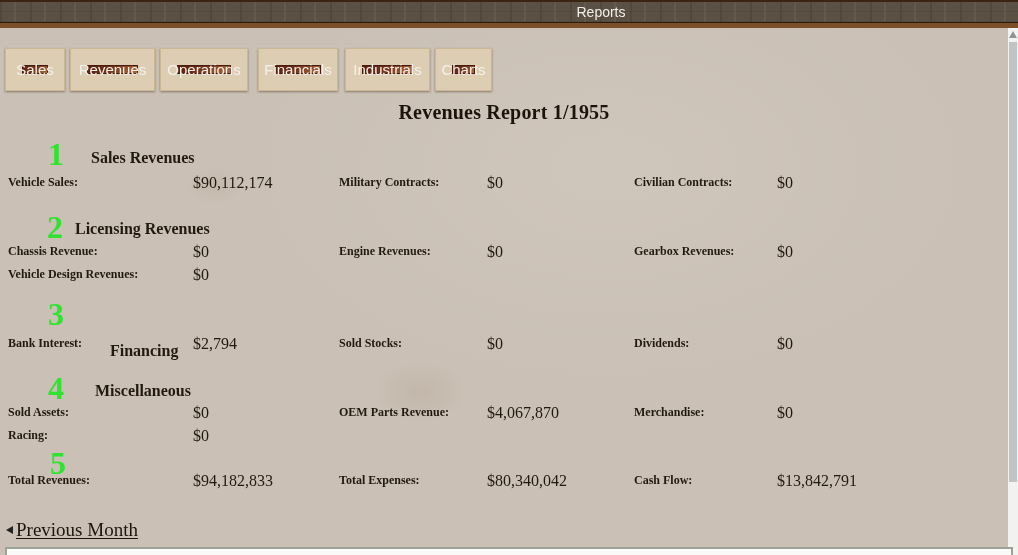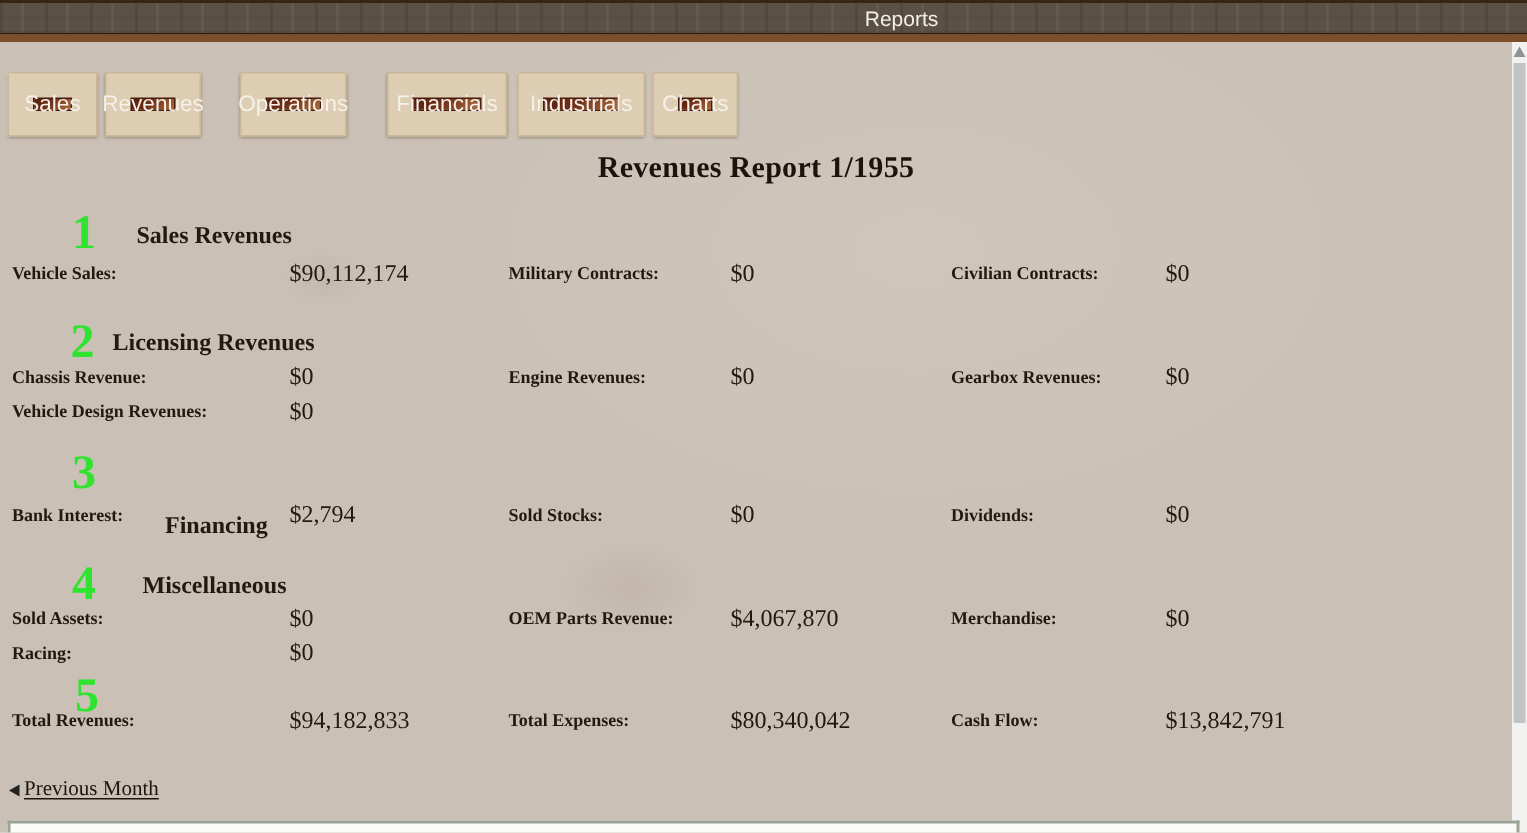--- a/index.html
+++ b/index.html
@@ -79,21 +79,21 @@
     position:absolute;left:6px;top:519px;
     display:flex;align-items:center;gap:3px;cursor:pointer;
   }
   .prev-arrow{
     width:0;height:0;
     border-top:4px solid transparent;
     border-bottom:4px solid transparent;
     border-right:7px solid #222;
   }
   .prev-text{
-    font-size:14px;color:#1d150d;text-decoration:underline;
+    font-size:19px;color:#1d150d;text-decoration:underline;
     text-underline-offset:2px;white-space:nowrap;
   }
 
   
   .scrollbar{
     position:absolute;left:1008px;top:28px;width:10px;height:527px;
     background:#f2f2f0;
   }
   .scroll-up{
     position:absolute;left:1px;top:3px;
@@ -122,24 +122,24 @@
 
 <div class="screen">
 
   <div class="titlebar"></div>
   <div class="titlebar-strip"></div>
   <div class="titlebar-title">Reports</div>
 
   <div class="tab" style="left:5px;width:60px;">
     <div class="tab-inner">Sales</div>
   </div>
-  <div class="tab" style="left:70px;width:64px;">
+  <div class="tab" style="left:70px;width:85px;">
     <div class="tab-inner">Revenues</div>
   </div>
-  <div class="tab" style="left:160px;width:71px;">
+  <div class="tab" style="left:160px;width:88px;">
     <div class="tab-inner">Operations</div>
   </div>
   <div class="tab" style="left:258px;width:80px;text-align:center;">
     <div class="tab-inner">Financials</div>
   </div>
   <div class="tab" style="left:345px;width:85px;">
     <div class="tab-inner">Industrials</div>
   </div>
   <div class="tab" style="left:435px;width:57px;">
     <div class="tab-inner">Charts</div>

